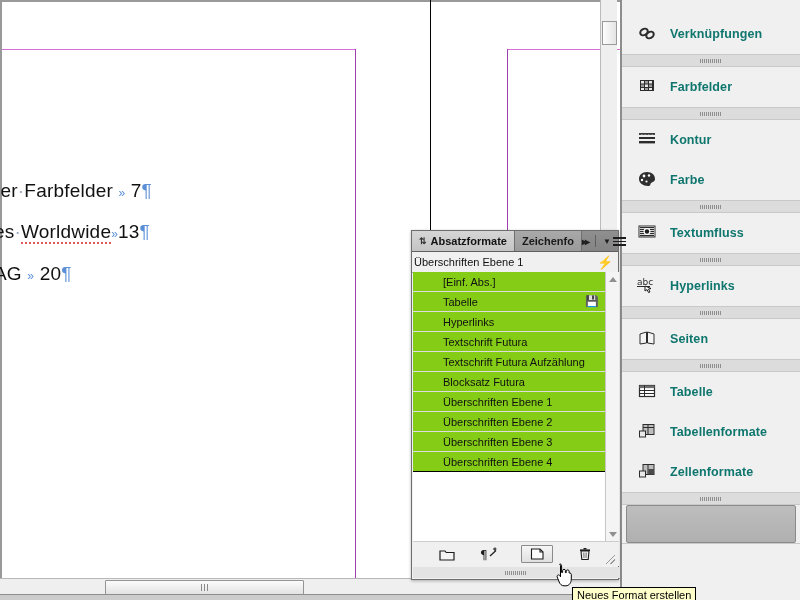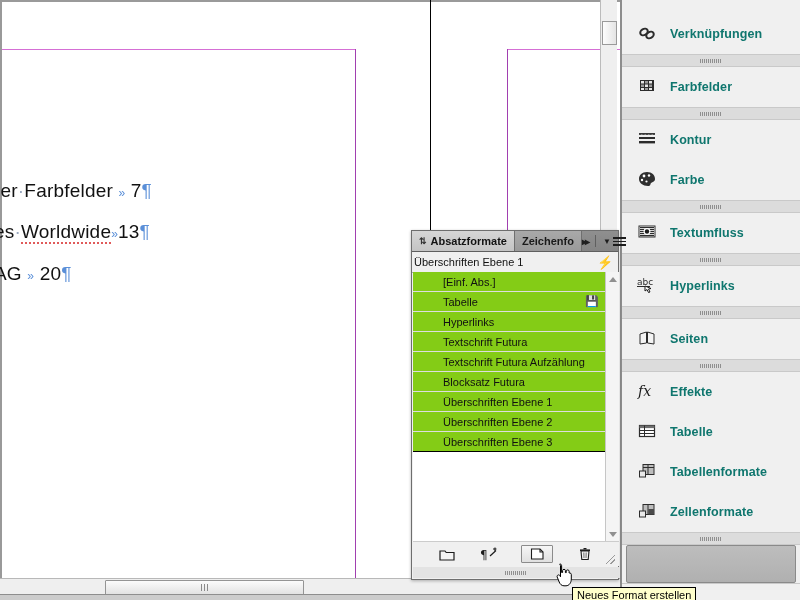--- a/index.html
+++ b/index.html
@@ -544,28 +544,20 @@
       </div>
     </div>
 
     <div class="dock-group">
       <div class="dock-gripbar">
           <span class="grip-dots"></span>
         </div>
       <div class="dock-item">
         <span class="dock-icon">
           <svg width="20" height="20" viewBox="0 0 20 20">
-            <text x="1" y="15" font-family="DejaVu Serif" font-style="italic" font-size="14" fill="#1c1c1c">fx</text>
-          </svg>
-        </span>
-        <span class="dock-label">Effekte</span>
-      </div>
-      <div class="dock-item">
-        <span class="dock-icon">
-          <svg width="20" height="20" viewBox="0 0 20 20">
             <rect x="2.5" y="4.5" width="15" height="11" fill="#ffffff" stroke="#2c2c2c" stroke-width="1.2"></rect>
             <rect x="2.5" y="4.5" width="15" height="2.6" fill="#6e6e6e"></rect>
             <line x1="7.5" y1="4.5" x2="7.5" y2="15.5" stroke="#2c2c2c" stroke-width="1"></line>
             <line x1="2.5" y1="9.5" x2="17.5" y2="9.5" stroke="#2c2c2c" stroke-width="1"></line>
             <line x1="2.5" y1="12.5" x2="17.5" y2="12.5" stroke="#2c2c2c" stroke-width="1"></line>
           </svg>
         </span>
         <span class="dock-label">Tabelle</span>
       </div>
       <div class="dock-item">
@@ -652,20 +644,23 @@
           <span>Blocksatz Futura</span>
         </div>
         <div class="style-row">
           <span>Überschriften Ebene 1</span>
         </div>
         <div class="style-row">
           <span>Überschriften Ebene 2</span>
         </div>
         <div class="style-row">
           <span>Überschriften Ebene 3</span>
+        </div>
+        <div class="style-row">
+          <span>Überschriften Ebene 4</span>
         </div>
       </div>
       <div class="list-vscroll">
         <span class="arrow-up"></span>
         <span class="arrow-down"></span>
       </div>
     </div>
 
     <div class="panel-bottombar">
       <span class="pb-btn">

